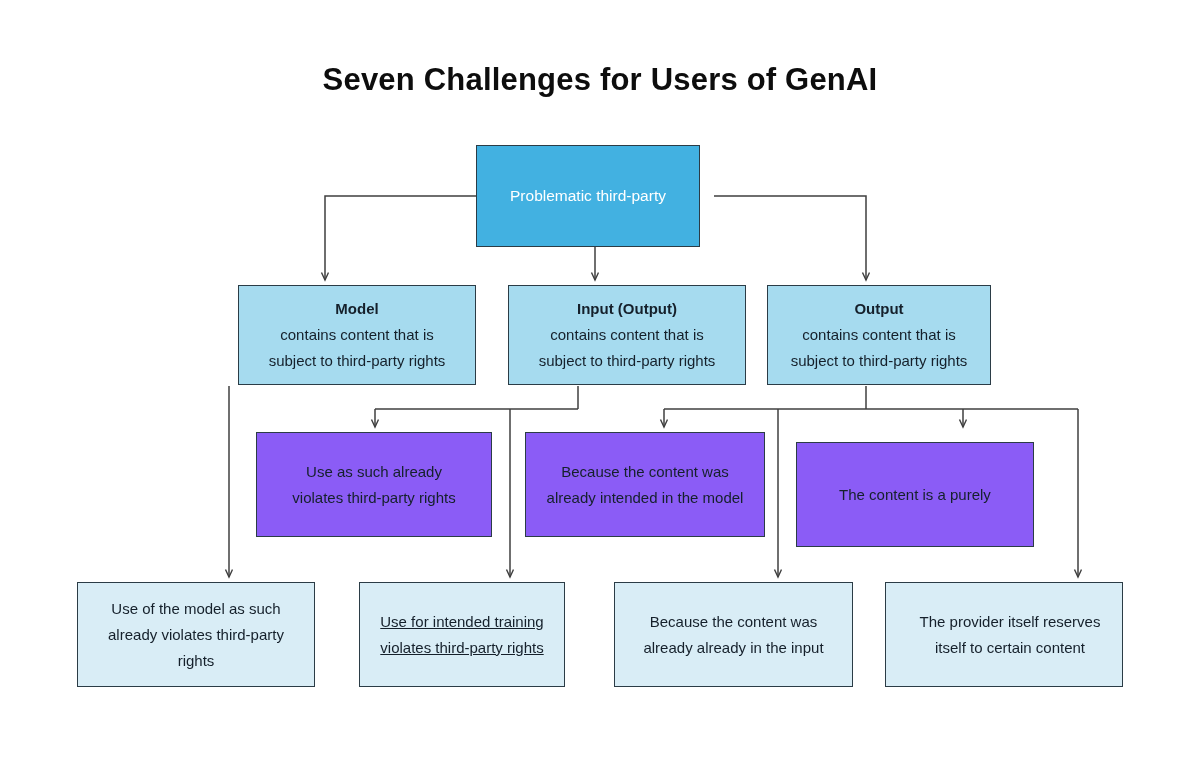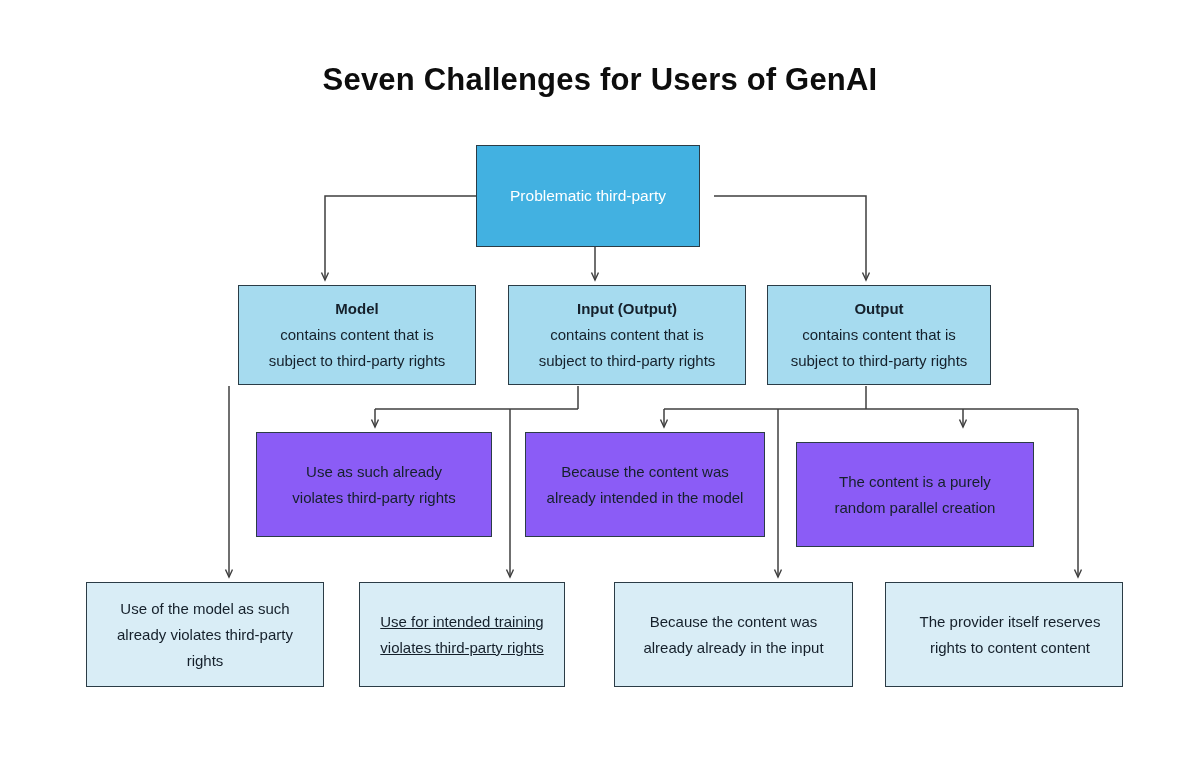--- a/index.html
+++ b/index.html
@@ -56,21 +56,21 @@
   }
   .node-l2 { top: 285px; width: 238px; height: 100px; background: #a6dbef; margin-left: 32px; }
   .node-model  { left: 206px; }
   .node-input  { left: 476px; }
   .node-output { left: 735px; width: 224px; }
   .node-l3 { top: 432px; height: 105px; background: #8b5cf6; }
   .node-m3a { left: 256px; width: 236px; }
   .node-m3b { left: 525px; width: 240px; }
   .node-m3c { left: 796px; width: 238px; margin-top: 10px; }
   .node-l4 { top: 582px; height: 105px; background: #d9edf6; }
-  .node-b1 { left: 86px;  width: 238px; }
+  .node-b1 { left: 77px;  width: 238px; }
   .node-b2 { left: 359px; width: 206px; text-decoration: underline; }
   .node-b3 { left: 614px; width: 239px; }
   .node-b4 { left: 885px; width: 238px; padding-left: 12px; }
 </style>
 </head>
 <body>
 
 <div class="canvas">
 
   <div class="title">Seven Challenges for Users of GenAI</div>
@@ -128,34 +128,33 @@
   <div class="node node-l3 node-m3a">
     <span class="ln">Use as such already</span>
     <span class="ln">violates third-party rights</span>
   </div>
   <div class="node node-l3 node-m3b">
     <span class="ln">Because the content was</span>
     <span class="ln">already intended in the model</span>
   </div>
   <div class="node node-l3 node-m3c">
     <span class="ln">The content is a purely</span>
-    <span class="ln">random parallel creation</span>
   </div>
 
   <div class="node node-l4 node-b1">
     <span class="ln">Use of the model as such</span>
     <span class="ln">already violates third-party</span>
     <span class="ln">rights</span>
   </div>
   <div class="node node-l4 node-b2">
     <span class="ln">Use for intended training</span>
     <span class="ln">violates third-party rights</span>
   </div>
   <div class="node node-l4 node-b3">
     <span class="ln">Because the content was</span>
     <span class="ln">already already in the input</span>
   </div>
   <div class="node node-l4 node-b4">
     <span class="ln">The provider itself reserves</span>
-    <span class="ln">rights to content content</span>
+    <span class="ln">itself to certain content</span>
   </div>
 
 </div>
 
 </body></html>

